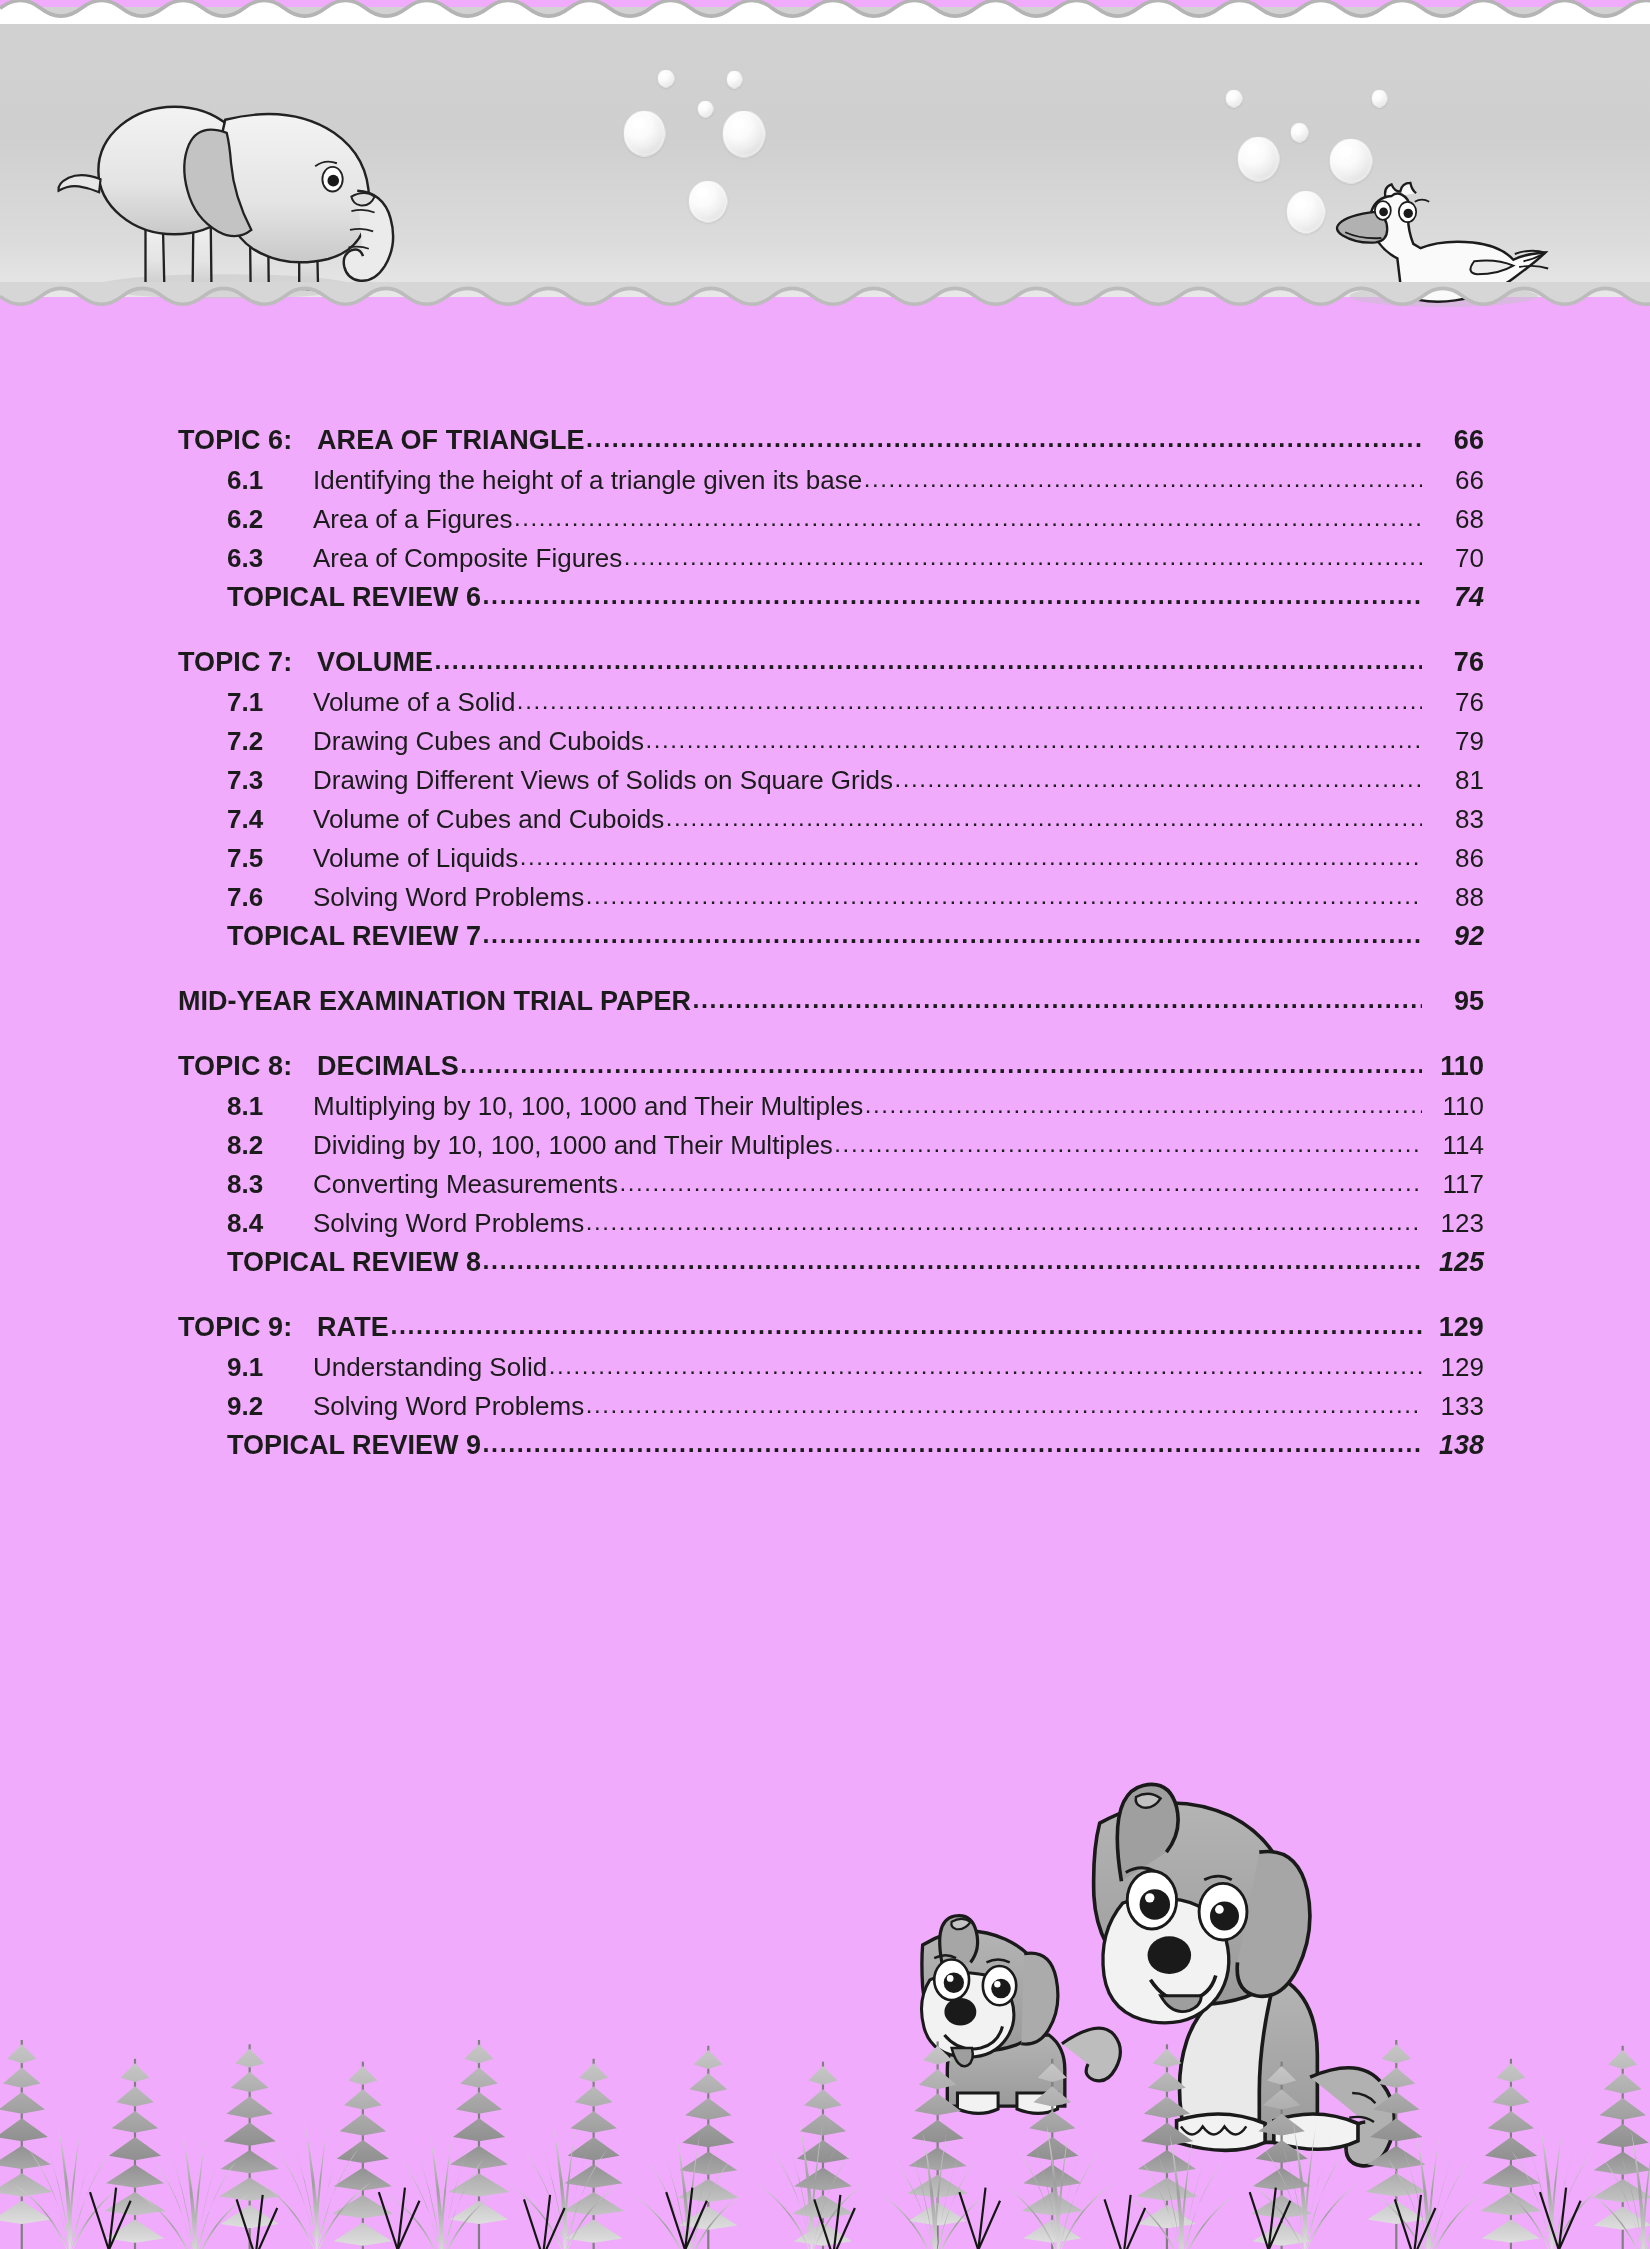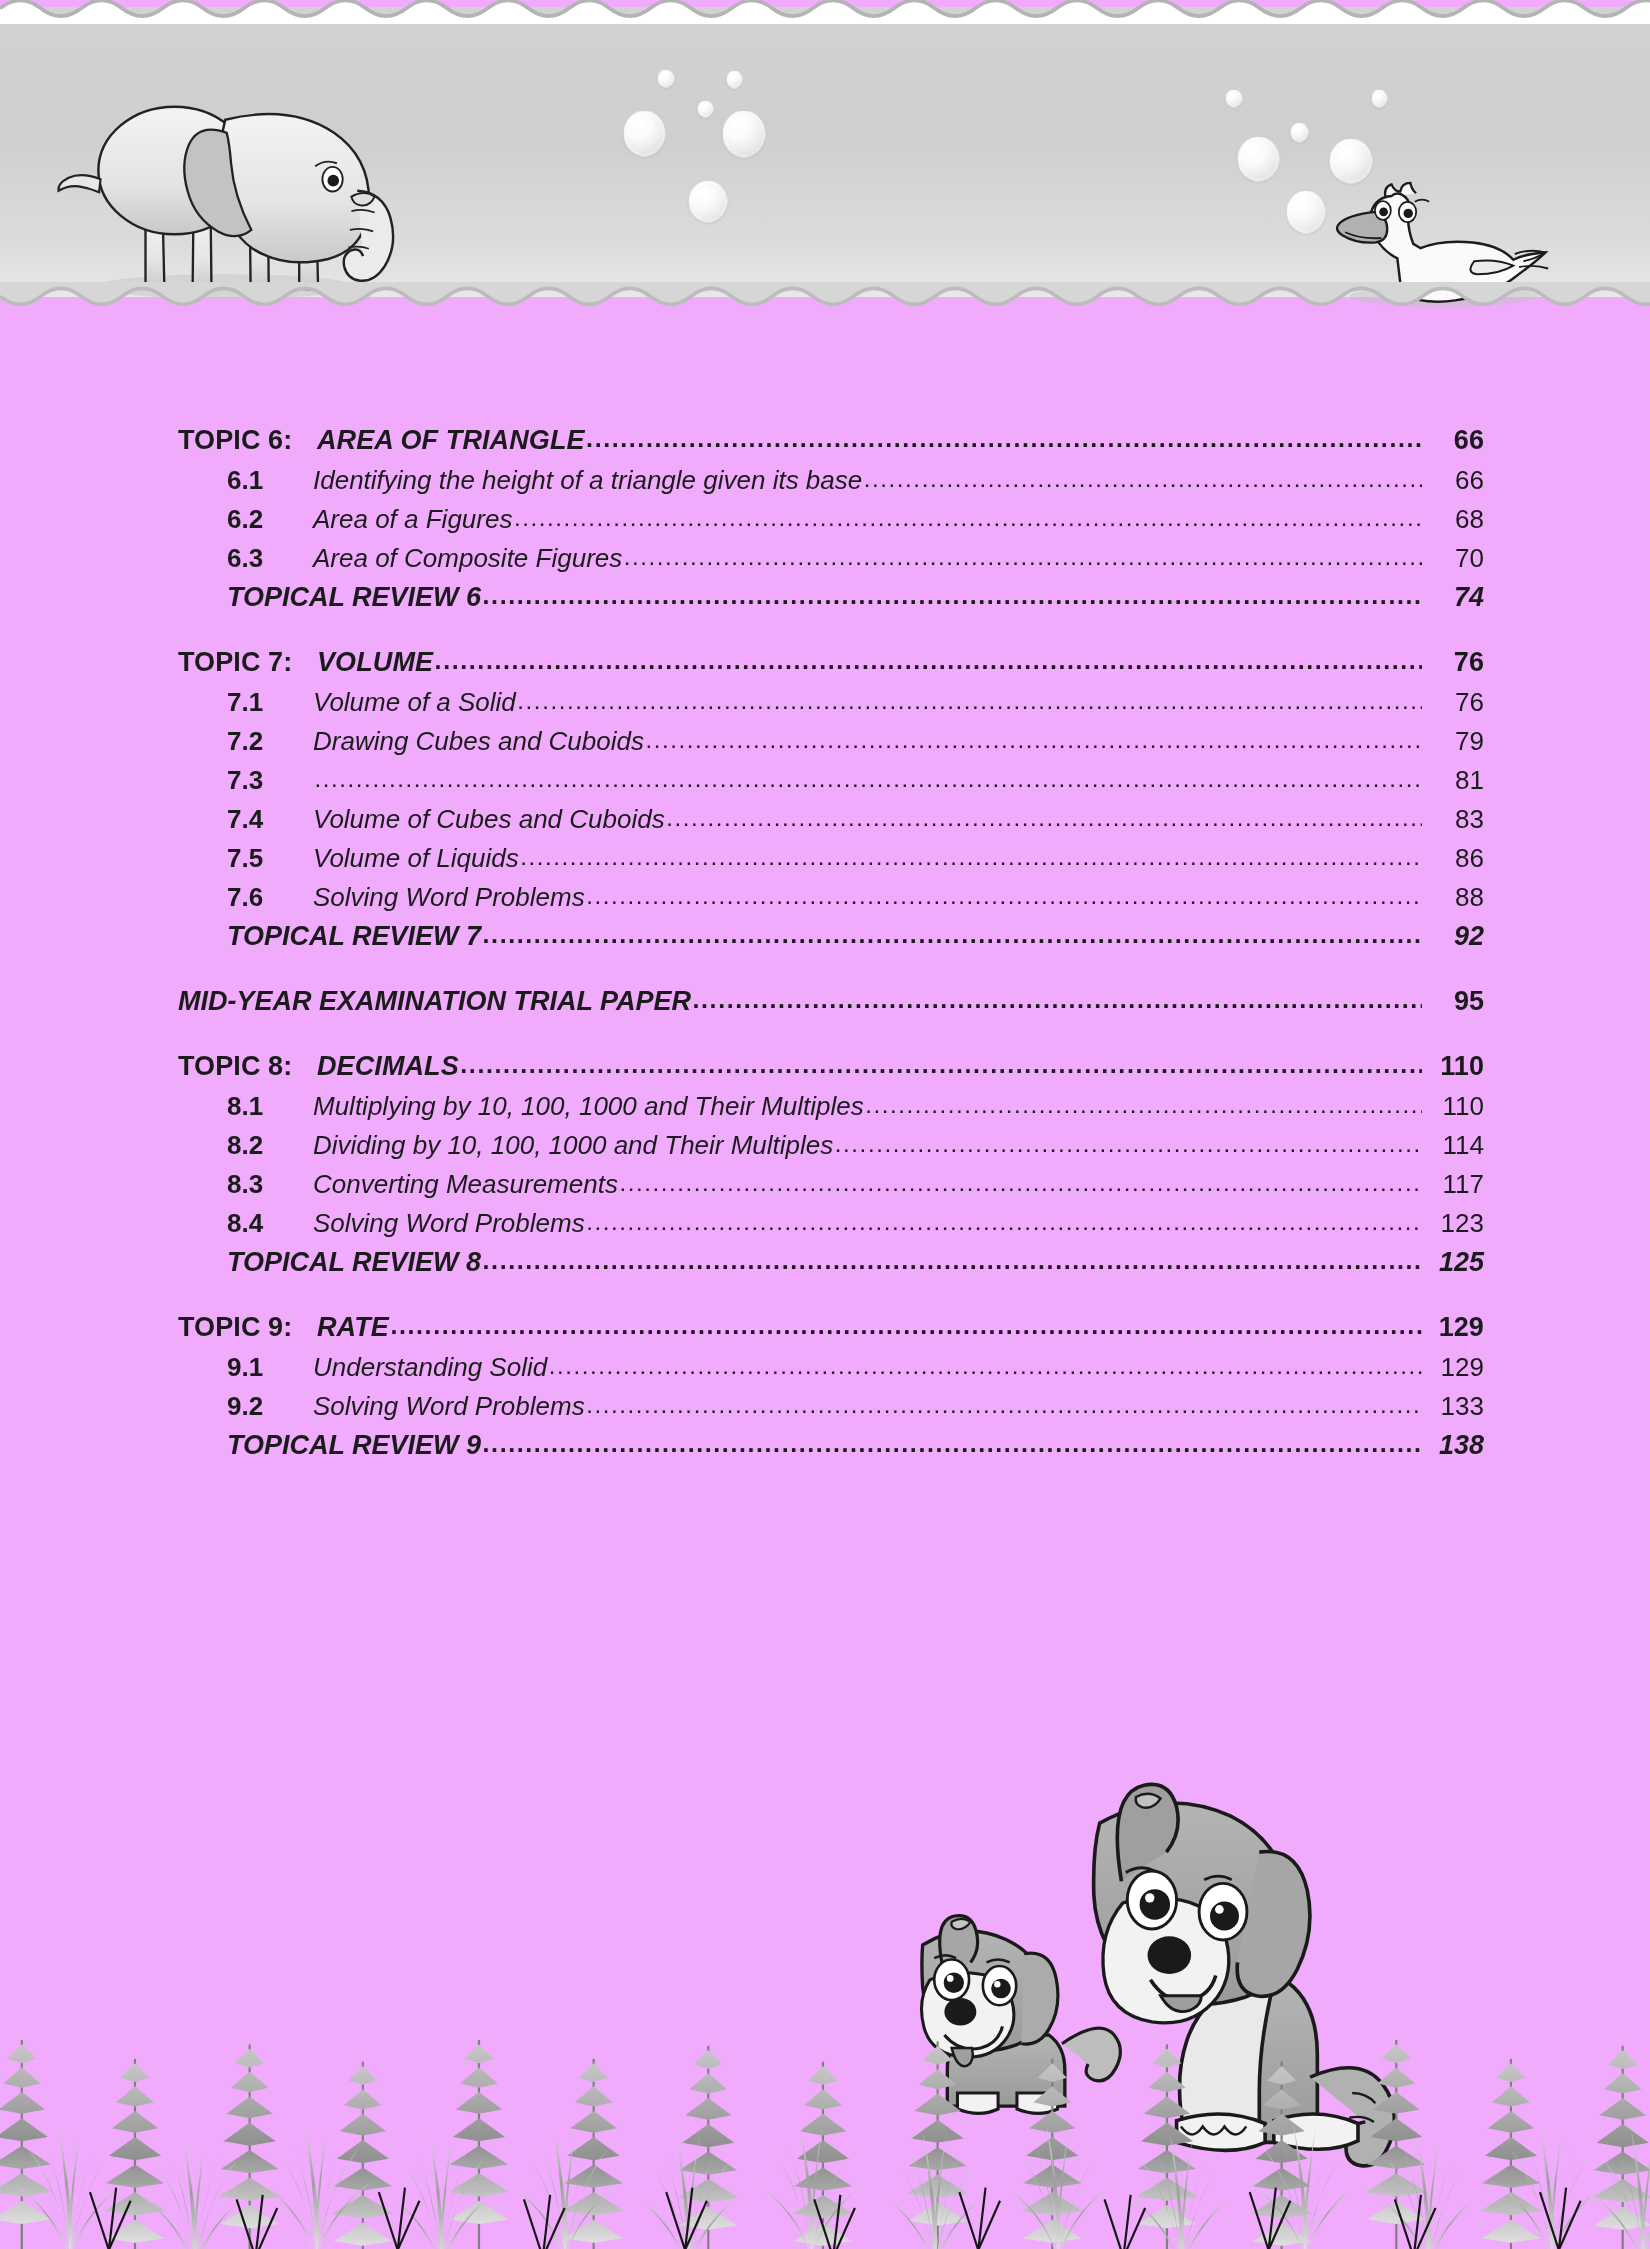--- a/index.html
+++ b/index.html
@@ -84,21 +84,20 @@
   }
   .row:last-child { margin-bottom: 0; }
 
   .row .num {
     flex: 0 0 auto;
     white-space: nowrap;
   }
   .row .title {
     flex: 0 0 auto;
     white-space: nowrap;
-    font-style: italic;
   }
   .row .leader {
     flex: 1 1 auto;
     min-width: 8.7px;
     overflow: hidden;
     white-space: nowrap;
     margin: 0 1.5px;
     position: relative;
     top: -2.2px;
     color: #1b1b1b;
@@ -296,20 +295,21 @@
           <span class="pg">76</span>
         </div>
         <div class="row sub">
           <span class="num">7.2</span>
           <span class="title">Drawing Cubes and Cuboids</span>
           <span class="leader">....................................................................................................................................................................................................................................................................</span>
           <span class="pg">79</span>
         </div>
         <div class="row sub">
           <span class="num">7.3</span>
+          <span class="title">Drawing Different Views of Solids on Square Grids</span>
           <span class="leader">....................................................................................................................................................................................................................................................................</span>
           <span class="pg">81</span>
         </div>
         <div class="row sub">
           <span class="num">7.4</span>
           <span class="title">Volume of Cubes and Cuboids</span>
           <span class="leader">....................................................................................................................................................................................................................................................................</span>
           <span class="pg">83</span>
         </div>
         <div class="row sub">

